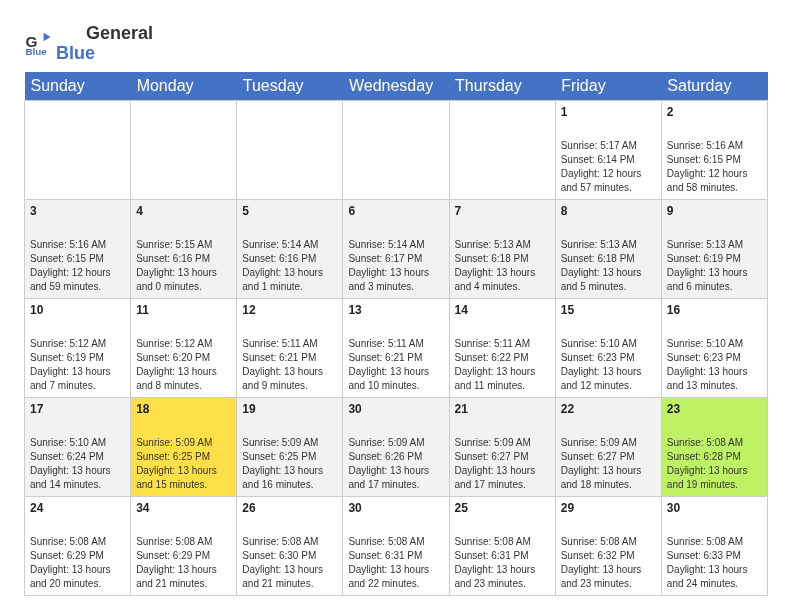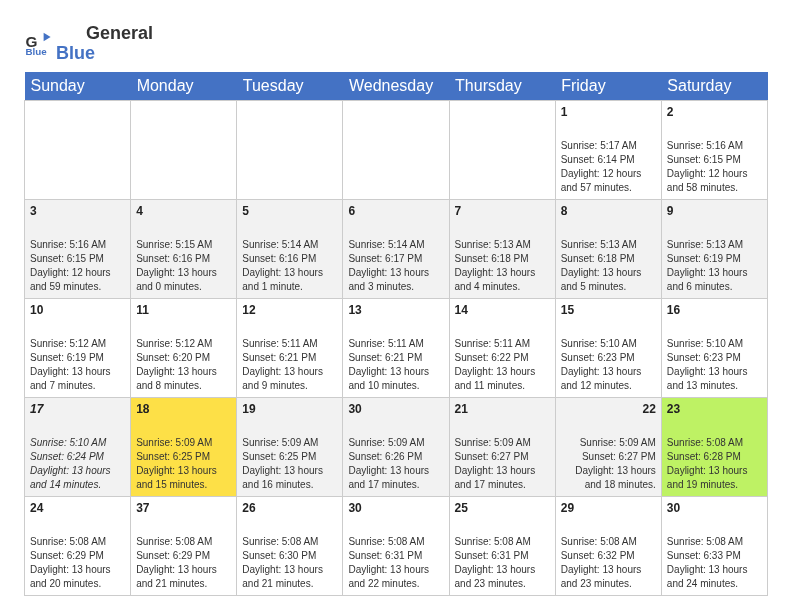--- a/index.html
+++ b/index.html
@@ -237,21 +237,21 @@
         </td>
         <td>
           <span class="day-number">16</span>
           <div class="day-info" style="white-space: pre-line;">Sunrise: 5:10 AM
 Sunset: 6:23 PM
 Daylight: 13 hours
 and 13 minutes.</div>
         </td>
       </tr>
       <tr>
-        <td style="background: rgb(242, 242, 242); font-style: italic;">
+        <td style="background: rgb(242, 242, 242);">
           <span class="day-number">17</span>
           <div class="day-info" style="white-space: pre-line;">Sunrise: 5:10 AM
 Sunset: 6:24 PM
 Daylight: 13 hours
 and 14 minutes.</div>
         </td>
         <td style="background: #fde047;">
           <span class="day-number">18</span>
           <div class="day-info" style="white-space: pre-line;">Sunrise: 5:09 AM
 Sunset: 6:25 PM
@@ -272,21 +272,21 @@
 Daylight: 13 hours
 and 17 minutes.</div>
         </td>
         <td style="background: rgb(242, 242, 242);">
           <span class="day-number">21</span>
           <div class="day-info" style="white-space: pre-line;">Sunrise: 5:09 AM
 Sunset: 6:27 PM
 Daylight: 13 hours
 and 17 minutes.</div>
         </td>
-        <td style="background: rgb(242, 242, 242); text-align: right;">
+        <td style="background: rgb(242, 242, 242);">
           <span class="day-number">22</span>
           <div class="day-info" style="white-space: pre-line;">Sunrise: 5:09 AM
 Sunset: 6:27 PM
 Daylight: 13 hours
 and 18 minutes.</div>
         </td>
         <td style="background: #bef264;">
           <span class="day-number">23</span>
           <div class="day-info" style="white-space: pre-line;">Sunrise: 5:08 AM
 Sunset: 6:28 PM
@@ -296,21 +296,21 @@
       </tr>
       <tr>
         <td>
           <span class="day-number">24</span>
           <div class="day-info" style="white-space: pre-line;">Sunrise: 5:08 AM
 Sunset: 6:29 PM
 Daylight: 13 hours
 and 20 minutes.</div>
         </td>
         <td>
-          <span class="day-number">37</span>
+          <span class="day-number">34</span>
           <div class="day-info" style="white-space: pre-line;">Sunrise: 5:08 AM
 Sunset: 6:29 PM
 Daylight: 13 hours
 and 21 minutes.</div>
         </td>
         <td>
           <span class="day-number">26</span>
           <div class="day-info" style="white-space: pre-line;">Sunrise: 5:08 AM
 Sunset: 6:30 PM
 Daylight: 13 hours

